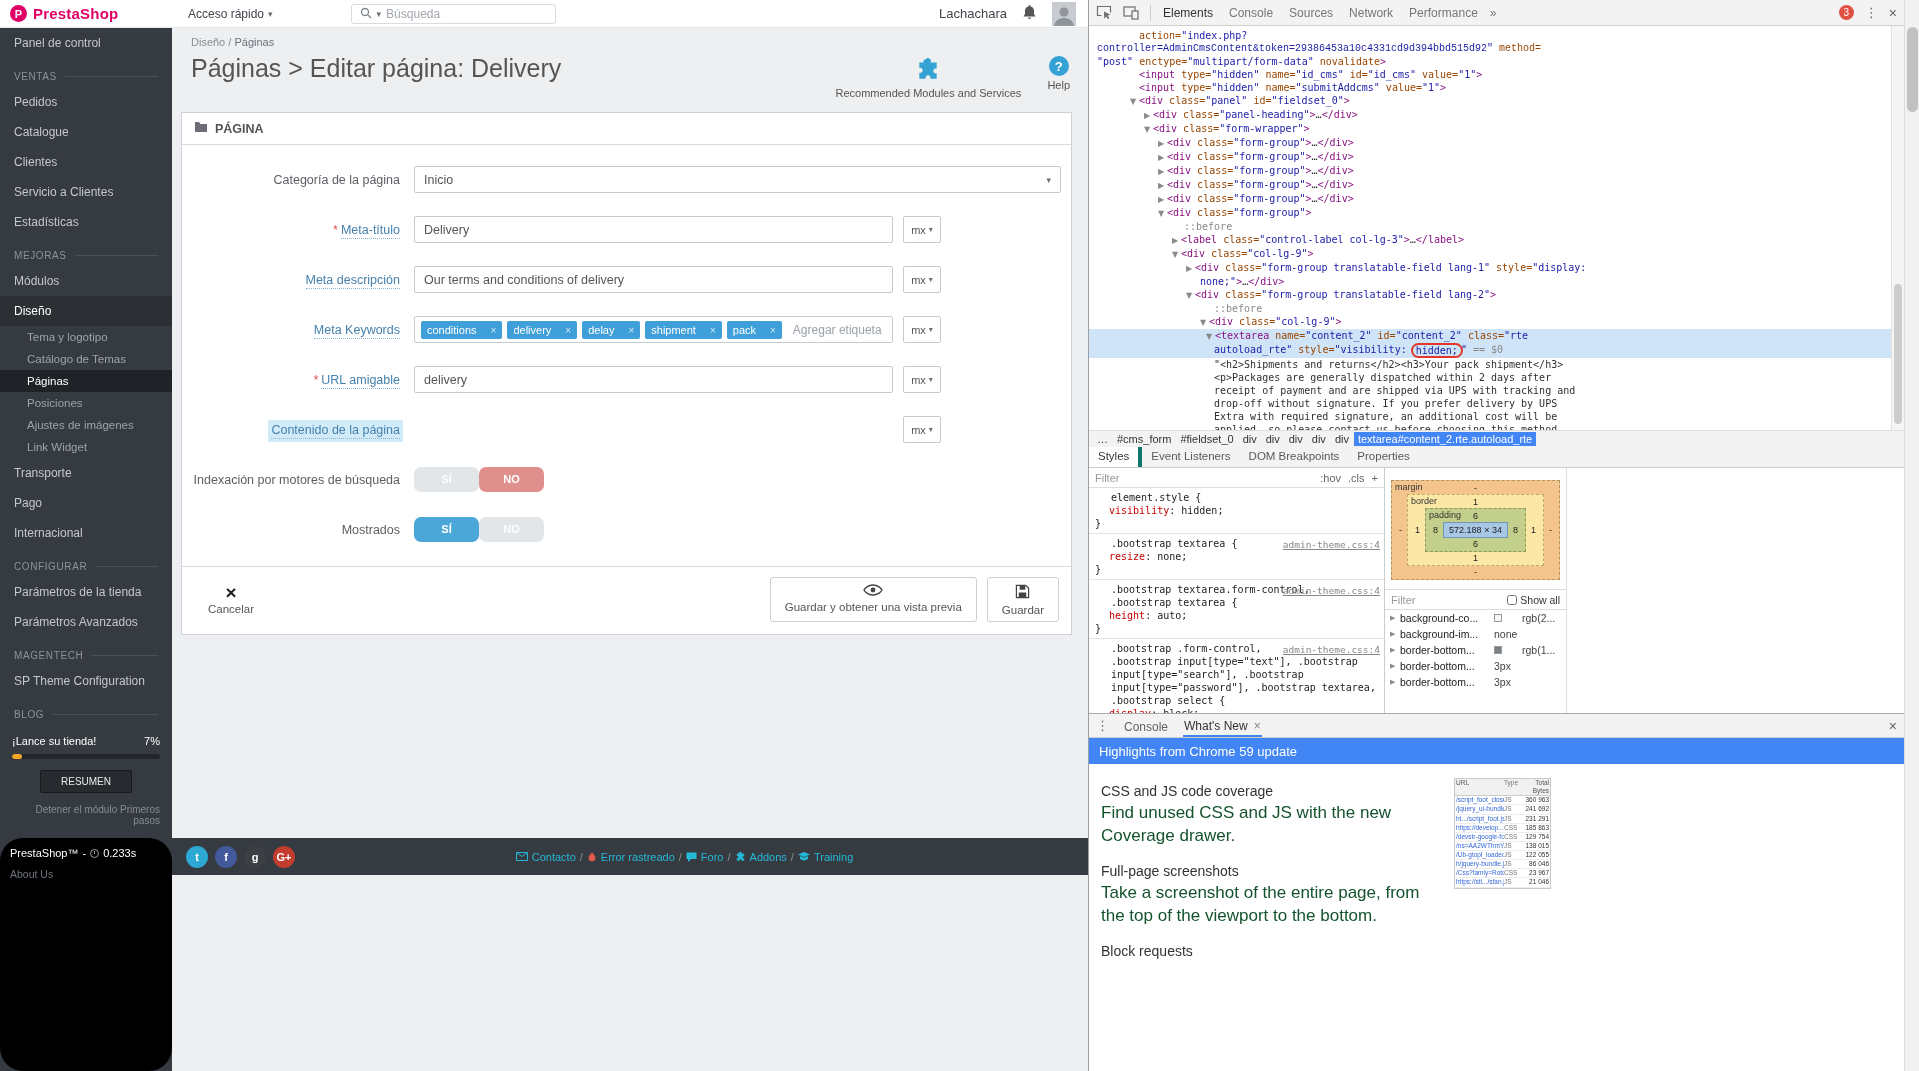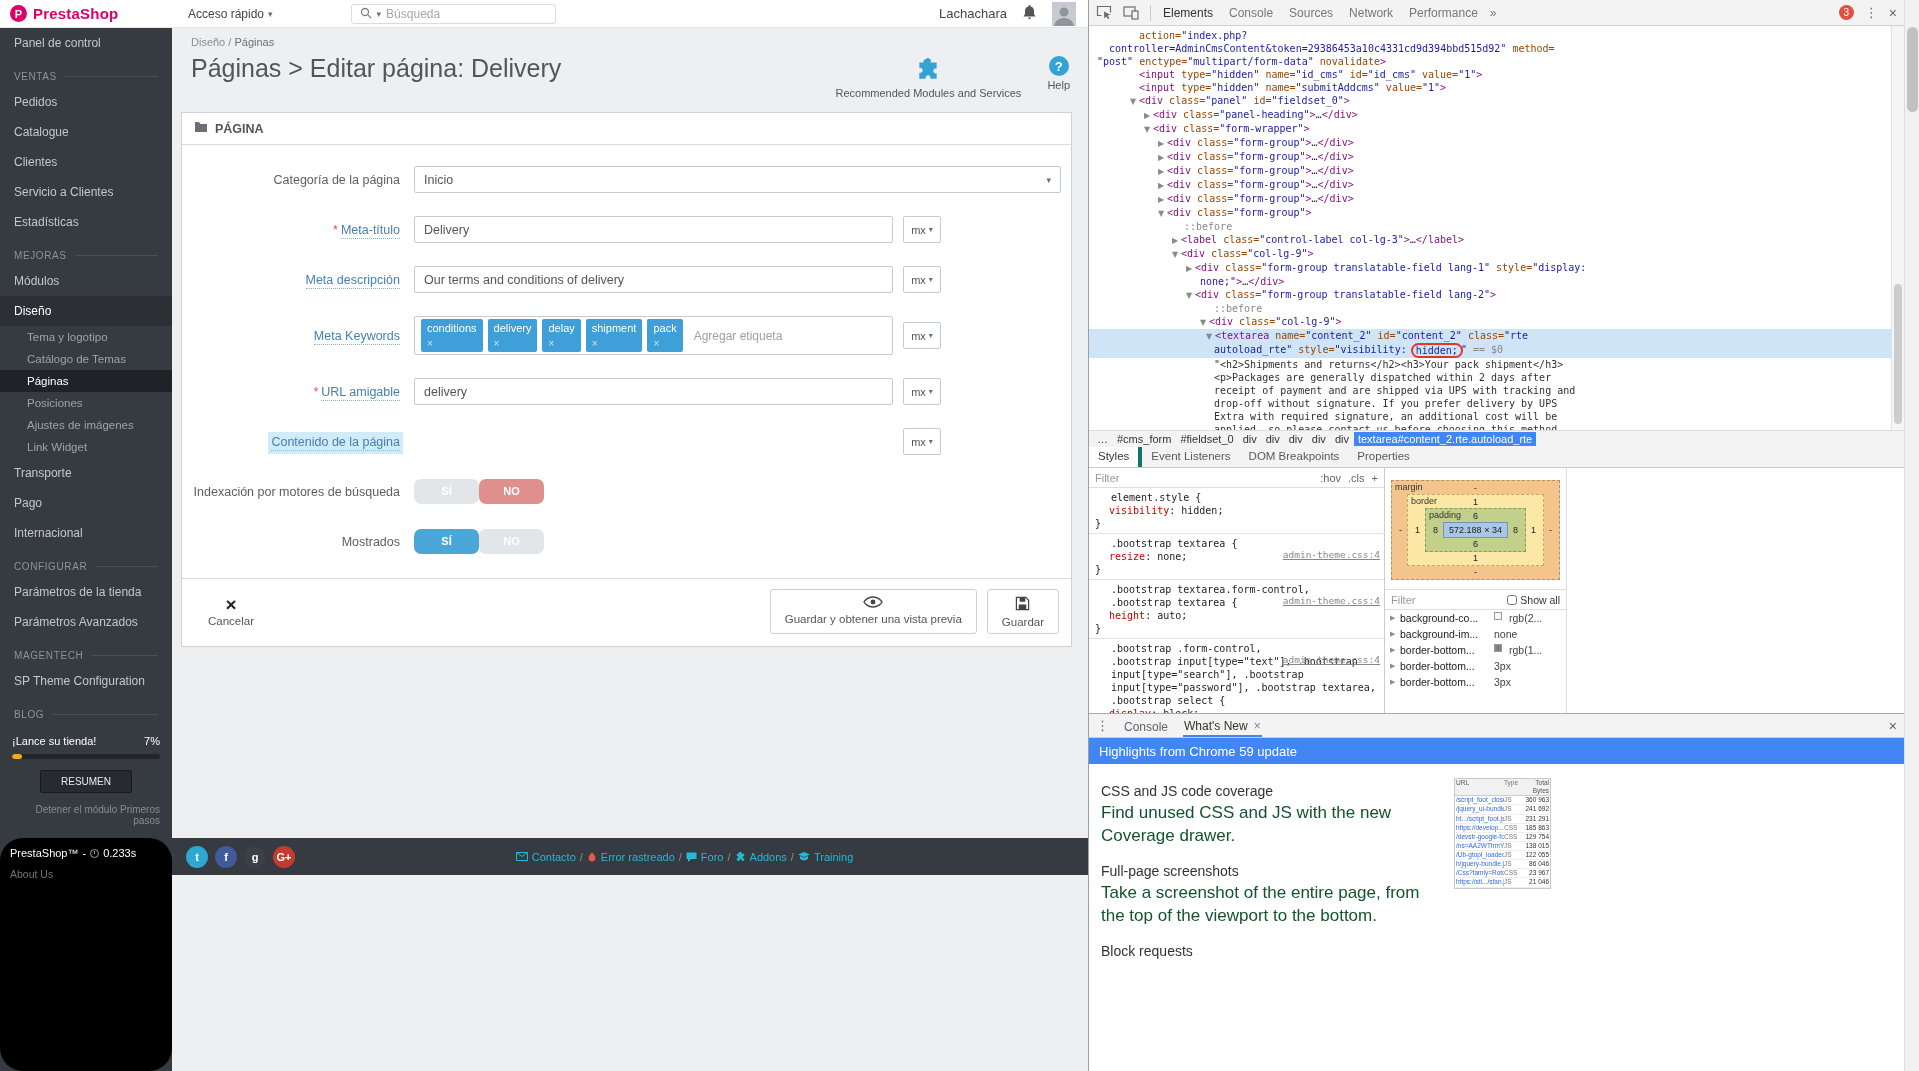--- a/index.html
+++ b/index.html
@@ -59,21 +59,21 @@
   .label-help { color:#4681ad; border-bottom:1px dotted #8db4cd; padding-bottom:1px; }
   .label-hl { background:#d2ebf9; box-shadow:0 0 0 3px #d2ebf9; }
   .col-ctrl { flex:1; display:flex; align-items:center; gap:10px; padding-right:130px; }
   .col-ctrl.full { padding-right:10px; }
   .form-control { flex:1; height:27px; border:1px solid #c5cbd1; border-radius:2px; background:#fff; font-size:12.5px; color:#555; padding:0 9px; outline:none; font-family:"Liberation Sans",sans-serif; }
   .select-box { flex:1; height:27px; border:1px solid #c5cbd1; border-radius:2px; background:#fff; display:flex; align-items:center; padding:0 9px; font-size:12.5px; color:#555; cursor:pointer; }
   .sel-caret { margin-left:auto; font-size:9px; color:#6a6f76; }
   .lang-btn { flex:none; width:38px; height:27px; border:1px solid #c5cbd1; background:#fff; border-radius:2px; font-size:11px; color:#555; display:flex; align-items:center; justify-content:center; gap:3px; cursor:pointer; font-family:"Liberation Sans",sans-serif; }
   .lang-caret { font-size:8px; color:#6a6f76; }
   .tags-field { flex:1; min-height:27px; border:1px solid #c5cbd1; border-radius:2px; background:#fff; display:flex; align-items:center; gap:5px; padding:2px 6px; flex-wrap:wrap; }
-  .tag { background:#3f9fd8; color:#fff; font-size:11px; padding:3px 6px; border-radius:2px; display:flex; gap:4px; align-items:flex-start;flex-direction:column; }
+  .tag { background:#3f9fd8; color:#fff; font-size:11px; padding:3px 6px; border-radius:2px; display:flex; gap:14px; align-items:flex-end; }
   .tag-x { color:#cde8f7; font-size:10px; cursor:pointer; }
   .tag-ph { color:#9aa1a8; font-size:12px; margin-left:6px; }
   .spacer { flex:1; }
   .switch { display:flex; border-radius:3px; overflow:hidden; }
   .switch .opt { width:65px; height:25px; line-height:25px; text-align:center; font-size:11px; font-weight:bold; background:#e3e6e8; color:#fdfdfd; cursor:pointer;border-radius:7px; }
   .switch .opt.on-red { background:#e0908c; color:#fff; }
   .switch .opt.on-blue { background:#4ba7d8; color:#fff; }
   .panel-footer { border-top:1px solid #d9dcdf; margin-top:5px; padding:10px 12px 12px; display:flex; align-items:center; }
   .btn-cancel { display:flex; flex-direction:column; align-items:center; gap:1px; font-size:11.5px; color:#555; background:none; border:none; margin-left:14px; cursor:pointer; font-family:"Liberation Sans",sans-serif; }
   .x-icon { font-size:19px; font-weight:bold; color:#222; line-height:18px; }
@@ -122,21 +122,21 @@
   .styles-tab { padding:3px 9px; cursor:pointer; }
   .styles-tab.selected { background:#fff; border-right:4px solid #0f766e; color:#333; }
 
   .dt-styles-body { flex:1; min-height:0; display:flex; }
   .rules-col { width:296px; flex:none; border-right:1px solid #ccc; display:flex; flex-direction:column; overflow:hidden; }
   .filter-row { height:20px; flex:none; display:flex; align-items:center; padding:0 6px; border-bottom:1px solid #ddd; font-size:11px; color:#999; gap:8px; }
   .hov-cls { margin-left:auto; color:#666; display:flex; gap:7px; align-items:center; }
   .hov-cls span { cursor:pointer; }
   .rules-scroll { flex:1; overflow:hidden; font-family:"DejaVu Sans Mono", monospace; font-size:10px; line-height:13px; color:#222; }
   .rule { border-bottom:1px solid #e3e3e3; padding:3px 4px 3px 6px; position:relative; cursor:pointer; }
-  .rule-src { position:absolute; right:4px; top:14px; color:#888; font-size:9.5px; text-decoration:underline; cursor:pointer;text-align:right; }
+  .rule-src { position:absolute; right:4px; top:4px; color:#888; font-size:9.5px; text-decoration:underline; cursor:pointer;text-align:right; }
   .rule-sel { color:#222;margin-left:16px; }
   .prop { padding-left:14px; }
   .prop-name { color:#c80000; }
   .prop-val { color:#222; }
 
   .computed-col { width:182px; flex:none; border-right:1px solid #ddd; display:flex; flex-direction:column; overflow:hidden; }
   .bm-area { padding:12px 0 9px; display:flex; justify-content:center; border-bottom:1px solid #ddd; }
   .bm { display:flex; flex-direction:column; align-items:center; position:relative; font-size:9px; color:#222; border:1px dashed #b09364; padding:1px 2px; }
   .bm-mid { display:flex; align-items:center; }
   .bm-n { padding:1px 5px; min-width:8px; text-align:center; }
@@ -145,21 +145,21 @@
   .bm.b { background:#fce8a6; border-color:#c2a85c; }
   .bm.p { background:#c3d08b; border-color:#8d9a55; }
   .bm.c { background:#a8c7e5; border:1px solid #7295b8; padding:2px 5px; flex-direction:row; font-size:9px; white-space:nowrap; }
   .cfilter { height:20px; flex:none; border-bottom:1px solid #ddd; display:flex; align-items:center; padding:0 6px; font-size:11px; color:#999; }
   .cfilter label { margin-left:auto; color:#333; display:flex; align-items:center; gap:3px; font-size:10.5px; cursor:pointer; }
   .cfilter input { width:10px; height:10px; }
   .cprops { flex:1; overflow:hidden; }
   .cprop { display:flex; align-items:center; padding:2px 4px 2px 5px; font-size:10.5px; cursor:pointer; }
   .cp-arrow { color:#909090; font-size:7px; width:10px; flex:none; }
   .cp-name { color:#222; width:94px; flex:none; overflow:hidden; white-space:nowrap; }
-  .cp-val { color:#444; display:flex; align-items:flex-start; gap:7px; white-space:nowrap; }
+  .cp-val { color:#444; display:flex; align-items:center; gap:20px; white-space:nowrap; }
   .swatch { width:8px; height:8px; border:1px solid #999; display:inline-block; }
   .styles-empty { flex:1; background:#fff; }
 
   .dt-drawer { height:358px; flex:none; border-top:1px solid #aaa; display:flex; flex-direction:column; background:#fff; }
   .drawer-tabs { height:24px; flex:none; background:#f3f3f3; border-bottom:1px solid #ccc; display:flex; align-items:center; padding:0 7px; gap:14px; font-size:12px; color:#5f6368; }
   .drawer-tab { display:flex; align-items:center; gap:6px; padding:4px 1px 2px; cursor:pointer; }
   .drawer-tab.selected { color:#333; border-bottom:2px solid #4285f4; }
   .tab-close { color:#80868b; font-size:12px; }
   .drawer-x { margin-left:auto; font-size:14px; color:#5f6368; cursor:pointer; }
   .dw-banner { height:26px; flex:none; background:#4286f5; color:#fff; font-size:13px; display:flex; align-items:center; padding:0 10px; }
@@ -516,21 +516,21 @@
           </span>
         <span class="dt-more">»</span>
         <span class="err-badge">3</span>
         <span class="dt-dots">⋮</span>
         <span class="dt-x">×</span>
       </div>
 
       <div class="dt-tree">
         <div>
             <div class="dt-line" style="padding-left: 50px;"><span class="t-attr">action=</span><span class="t-str">"index.php?</span></div>
-            <div class="dt-line" style="padding-left: 20px;"><span class="t-str">controller=AdminCmsContent&amp;token=29386453a10c4331cd9d394bbd515d92"</span><span class="t-attr"> method=</span></div>
+            <div class="dt-line" style="padding-left: 8px; font-family: Liberation Mono, monospace;"><span class="t-str">controller=AdminCmsContent&amp;token=29386453a10c4331cd9d394bbd515d92"</span><span class="t-attr"> method=</span></div>
             <div class="dt-line" style="padding-left: 8px;"><span class="t-str">"post"</span><span class="t-attr"> enctype=</span><span class="t-str">"multipart/form-data"</span><span class="t-attr"> novalidate</span><span class="t-tag">&gt;</span></div>
             <div class="dt-line" style="padding-left: 50px;"><span class="t-tag">&lt;input</span><span class="t-attr"> type=</span><span class="t-str">"hidden"</span><span class="t-attr"> name=</span><span class="t-str">"id_cms"</span><span class="t-attr"> id=</span><span class="t-str">"id_cms"</span><span class="t-attr"> value=</span><span class="t-str">"1"</span><span class="t-tag">&gt;</span></div>
             <div class="dt-line" style="padding-left: 50px;"><span class="t-tag">&lt;input</span><span class="t-attr"> type=</span><span class="t-str">"hidden"</span><span class="t-attr"> name=</span><span class="t-str">"submitAddcms"</span><span class="t-attr"> value=</span><span class="t-str">"1"</span><span class="t-tag">&gt;</span></div>
             <div class="dt-line" style="padding-left: 41px;"><span class="t-arr">▼</span><span class="t-tag">&lt;div</span><span class="t-attr"> class=</span><span class="t-str">"panel"</span><span class="t-attr"> id=</span><span class="t-str">"fieldset_0"</span><span class="t-tag">&gt;</span></div>
             <div class="dt-line" style="padding-left: 55px;"><span class="t-arr">▶</span><span class="t-tag">&lt;div</span><span class="t-attr"> class=</span><span class="t-str">"panel-heading"</span><span class="t-tag">&gt;</span><span class="t-txt">…</span><span class="t-tag">&lt;/div&gt;</span></div>
             <div class="dt-line" style="padding-left: 55px;"><span class="t-arr">▼</span><span class="t-tag">&lt;div</span><span class="t-attr"> class=</span><span class="t-str">"form-wrapper"</span><span class="t-tag">&gt;</span></div>
             <div class="dt-line" style="padding-left: 69px;"><span class="t-arr">▶</span><span class="t-tag">&lt;div</span><span class="t-attr"> class=</span><span class="t-str">"form-group"</span><span class="t-tag">&gt;</span><span class="t-txt">…</span><span class="t-tag">&lt;/div&gt;</span></div>
             <div class="dt-line" style="padding-left: 69px;"><span class="t-arr">▶</span><span class="t-tag">&lt;div</span><span class="t-attr"> class=</span><span class="t-str">"form-group"</span><span class="t-tag">&gt;</span><span class="t-txt">…</span><span class="t-tag">&lt;/div&gt;</span></div>
             <div class="dt-line" style="padding-left: 69px;"><span class="t-arr">▶</span><span class="t-tag">&lt;div</span><span class="t-attr"> class=</span><span class="t-str">"form-group"</span><span class="t-tag">&gt;</span><span class="t-txt">…</span><span class="t-tag">&lt;/div&gt;</span></div>
             <div class="dt-line" style="padding-left: 69px;"><span class="t-arr">▶</span><span class="t-tag">&lt;div</span><span class="t-attr"> class=</span><span class="t-str">"form-group"</span><span class="t-tag">&gt;</span><span class="t-txt">…</span><span class="t-tag">&lt;/div&gt;</span></div>

